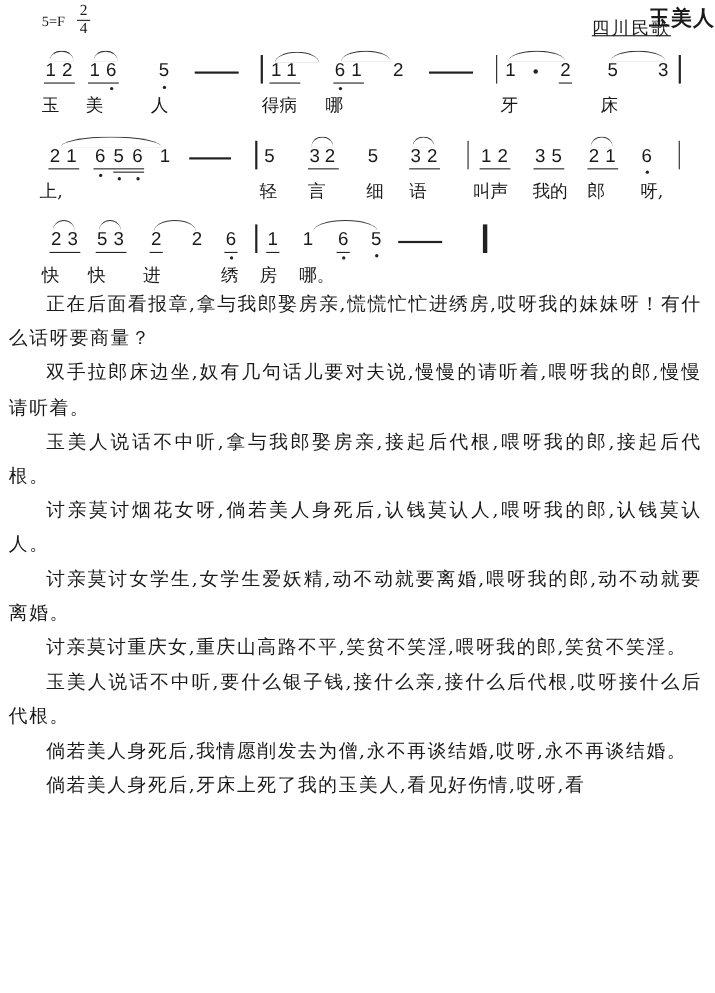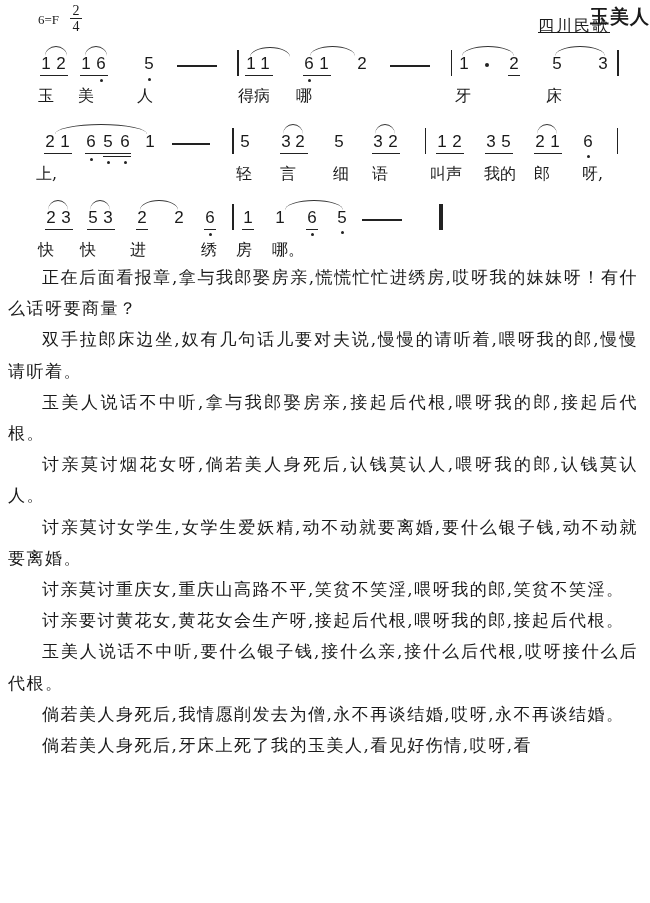--- a/index.html
+++ b/index.html
@@ -30,21 +30,21 @@
   .slur { position: absolute; top: 4px; height: 10px; border-top: 1.2px solid #333; border-radius: 50% 50% 0 0 / 100% 100% 0 0; }
   .lyric { position: absolute; top: 44px; font-size: 16px; line-height: 20px; }
 
   .lyrics-text { position: absolute; left: 8px; top: 262px; width: 630px; font-size: 17px; line-height: 31.2px; text-align: justify; letter-spacing: 1.5px; }
   .lyrics-text p { text-indent: 34px; }
 </style>
 </head>
 <body>
 
 <div class="header">
-  <span class="key">6=F</span>
+  <span class="key">5=F</span>
   <span class="meter">
     <span class="num">2</span>
     <span class="den">4</span>
   </span>
   <div class="title">玉美人</div>
   <span class="source">四川民歌</span>
 </div>
 
 <div class="staff s1">
   <span class="slur" style="left:45px;width:22px"></span>
@@ -200,19 +200,18 @@
   <span class="lyric" style="left:201px">绣</span>
   <span class="lyric" style="left:236px">房</span>
   <span class="lyric" style="left:272px">哪。</span>
 </div>
 
 <div class="lyrics-text">
   <p>正在后面看报章,拿与我郎娶房亲,慌慌忙忙进绣房,哎呀我的妹妹呀！有什么话呀要商量？</p>
   <p>双手拉郎床边坐,奴有几句话儿要对夫说,慢慢的请听着,喂呀我的郎,慢慢请听着。</p>
   <p>玉美人说话不中听,拿与我郎娶房亲,接起后代根,喂呀我的郎,接起后代根。</p>
   <p>讨亲莫讨烟花女呀,倘若美人身死后,认钱莫认人,喂呀我的郎,认钱莫认人。</p>
-  <p>讨亲莫讨女学生,女学生爱妖精,动不动就要离婚,要什么银子钱,动不动就要离婚。</p>
+  <p>讨亲莫讨女学生,女学生爱妖精,动不动就要离婚,喂呀我的郎,动不动就要离婚。</p>
   <p>讨亲莫讨重庆女,重庆山高路不平,笑贫不笑淫,喂呀我的郎,笑贫不笑淫。</p>
-  <p>讨亲要讨黄花女,黄花女会生产呀,接起后代根,喂呀我的郎,接起后代根。</p>
   <p>玉美人说话不中听,要什么银子钱,接什么亲,接什么后代根,哎呀接什么后代根。</p>
   <p>倘若美人身死后,我情愿削发去为僧,永不再谈结婚,哎呀,永不再谈结婚。</p>
   <p>倘若美人身死后,牙床上死了我的玉美人,看见好伤情,哎呀,看</p>
 </div>
 
 </body></html>

